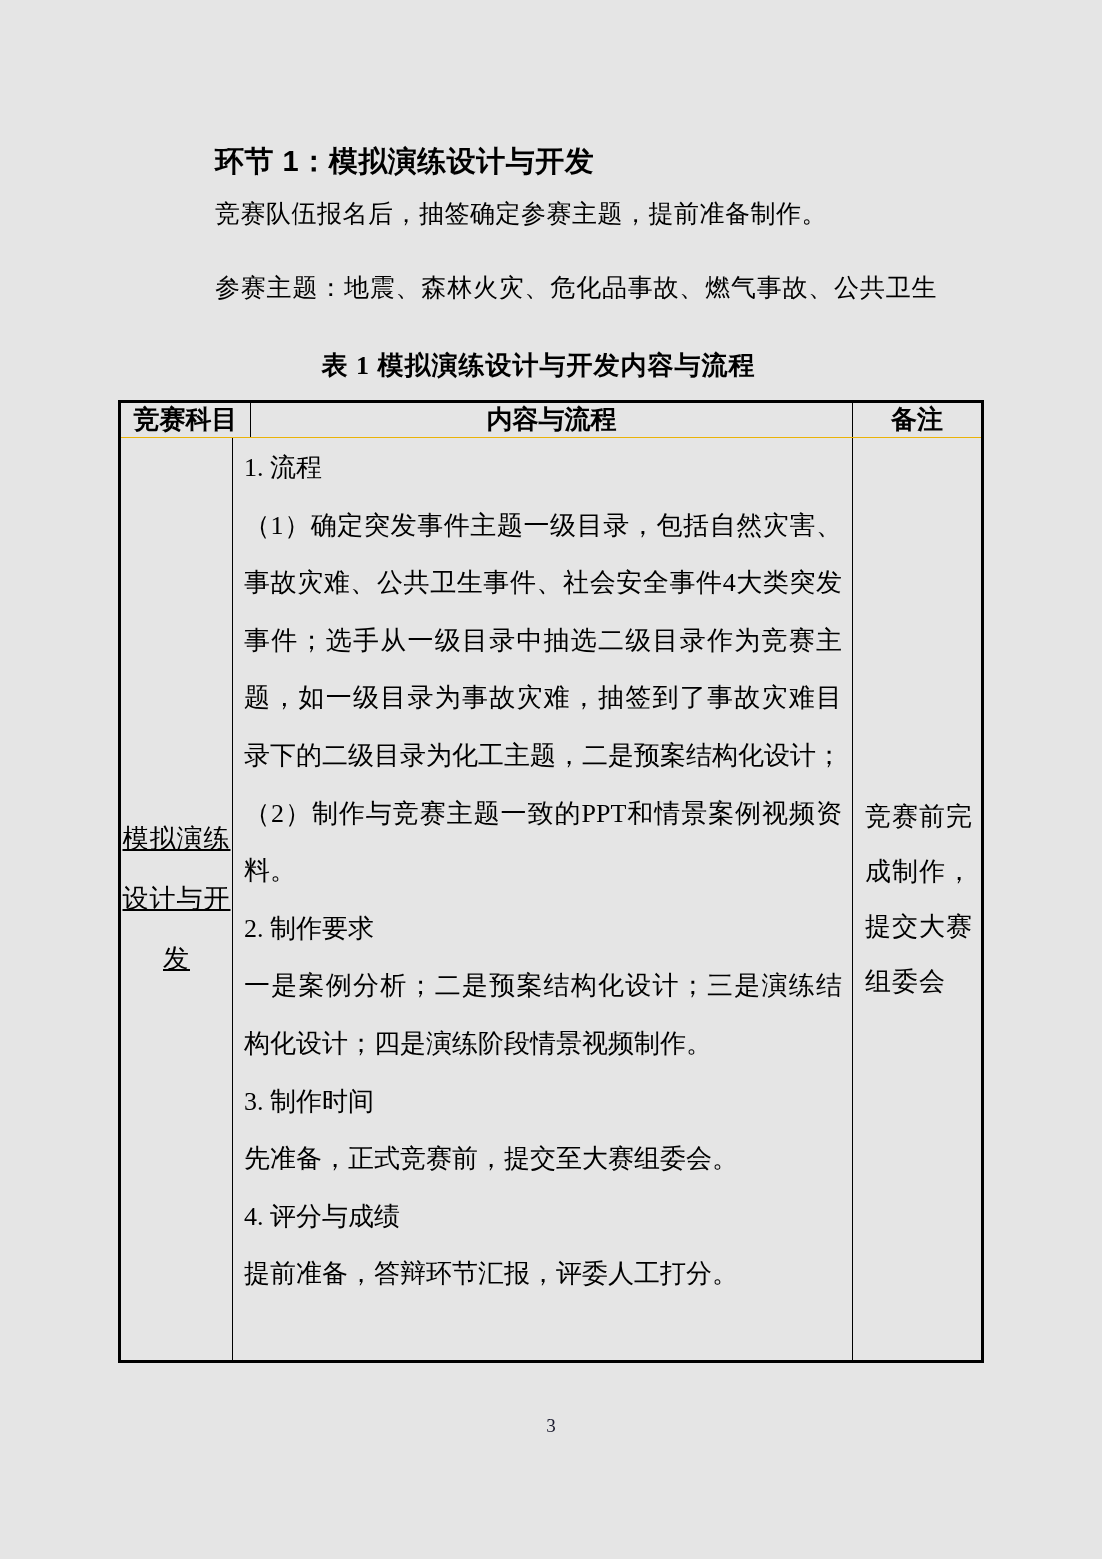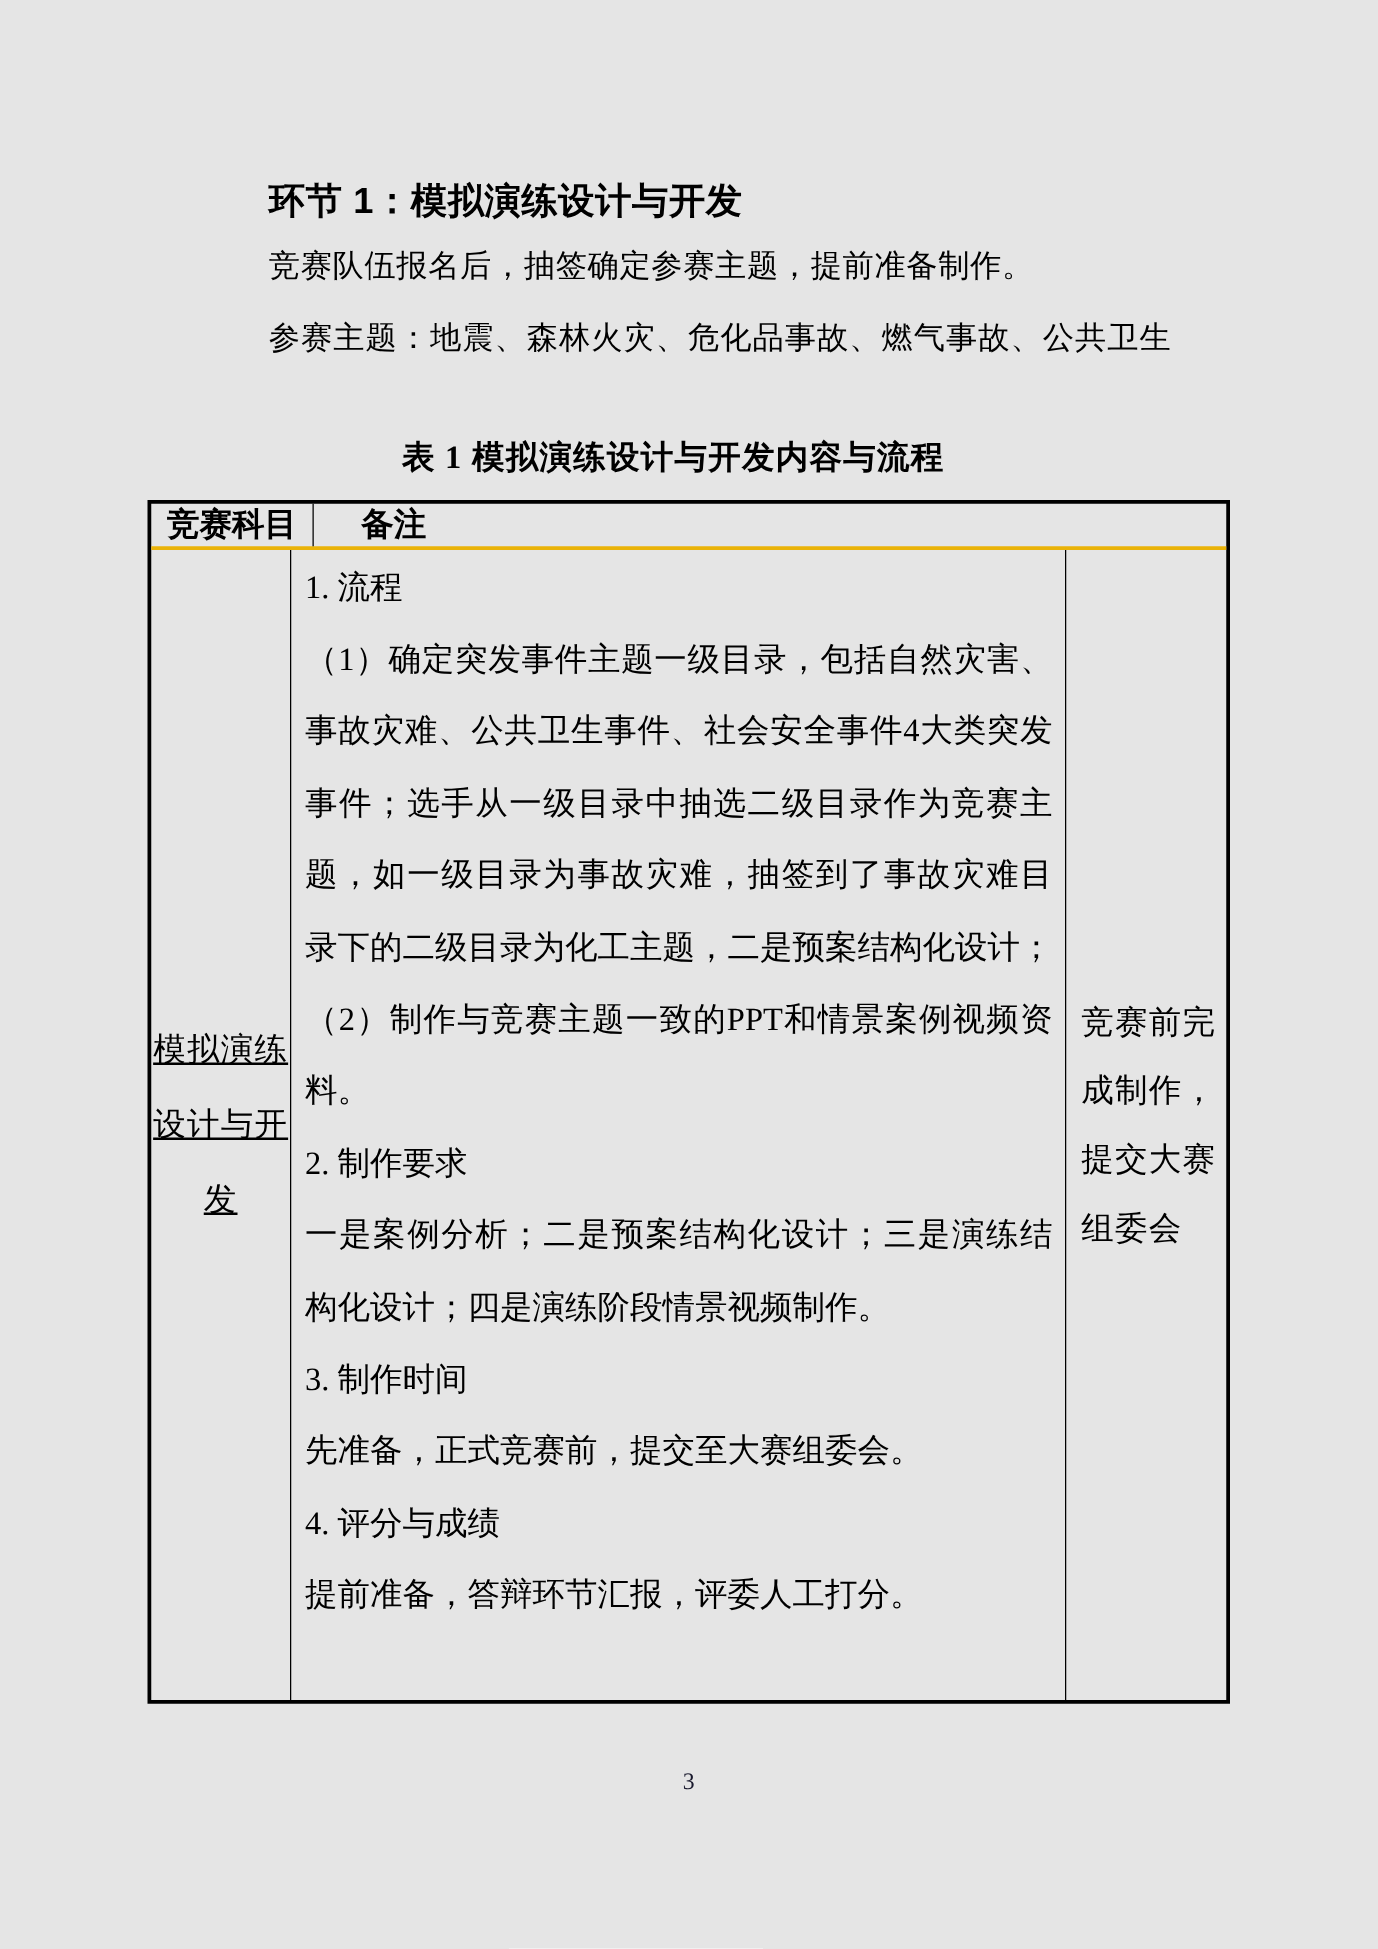--- a/index.html
+++ b/index.html
@@ -36,21 +36,21 @@
     letter-spacing: 0.5px;
     white-space: nowrap;
   }
   .indent { text-indent: 50px; }
   .stretch {
     white-space: normal;
     text-align: justify;
     text-align-last: justify;
   }
   .p1  { top: 197px; }
-  .p2a { top: 255px; font-family: Liberation Mono, monospace; }
+  .p2a { top: 271px; }
   .p2b { top: 303px; }
   .table-caption {
     position: absolute;
     left: 0;
     top: 349px;
     width: 1022px;
     box-sizing: border-box;
     padding-left: 55px;
     text-align: center;
     font-weight: 700;
@@ -66,21 +66,21 @@
     height: 963px;
     box-sizing: border-box;
     border: 3px solid #000000;
     display: flex;
     flex-direction: column;
     font-size: 26px;
   }
   .thead {
     display: flex;
     height: 34px;
-    border-bottom: 3px solid #eab308;
+    border-bottom: 1px solid #eab308;
     font-weight: 700;
   }
   .th {
     line-height: 33px;
     text-align: center;
     box-sizing: border-box;
   }
   .col-subject { width: 130px; border-right: 1px solid #000000; }
   .col-content { flex: 1;      border-right: 1px solid #000000; }
   .col-remark  { width: 128px; }
@@ -151,20 +151,21 @@
   <div class="doc-heading">环节 1：模拟演练设计与开发</div>
 
   <div class="body-line indent p1">竞赛队伍报名后，抽签确定参赛主题，提前准备制作。</div>
   <div class="body-line indent stretch p2a">参赛主题：地震、森林火灾、危化品事故、燃气事故、公共卫生</div>
 
   <div class="table-caption">表 1 模拟演练设计与开发内容与流程</div>
 
   <div class="comp-table">
     <div class="thead">
       <div class="th col-subject">竞赛科目</div>
+      <div class="th col-content">内容与流程</div>
       <div class="th col-remark">备注</div>
     </div>
     <div class="tbody">
       <div class="td col-subject cell-subject">
         <div class="subject-line">模拟演练</div>
         <div class="subject-line">设计与开</div>
         <div class="subject-line">发</div>
       </div>
       <div class="td col-content cell-content">
         <div class="content-line">1. 流程</div>

